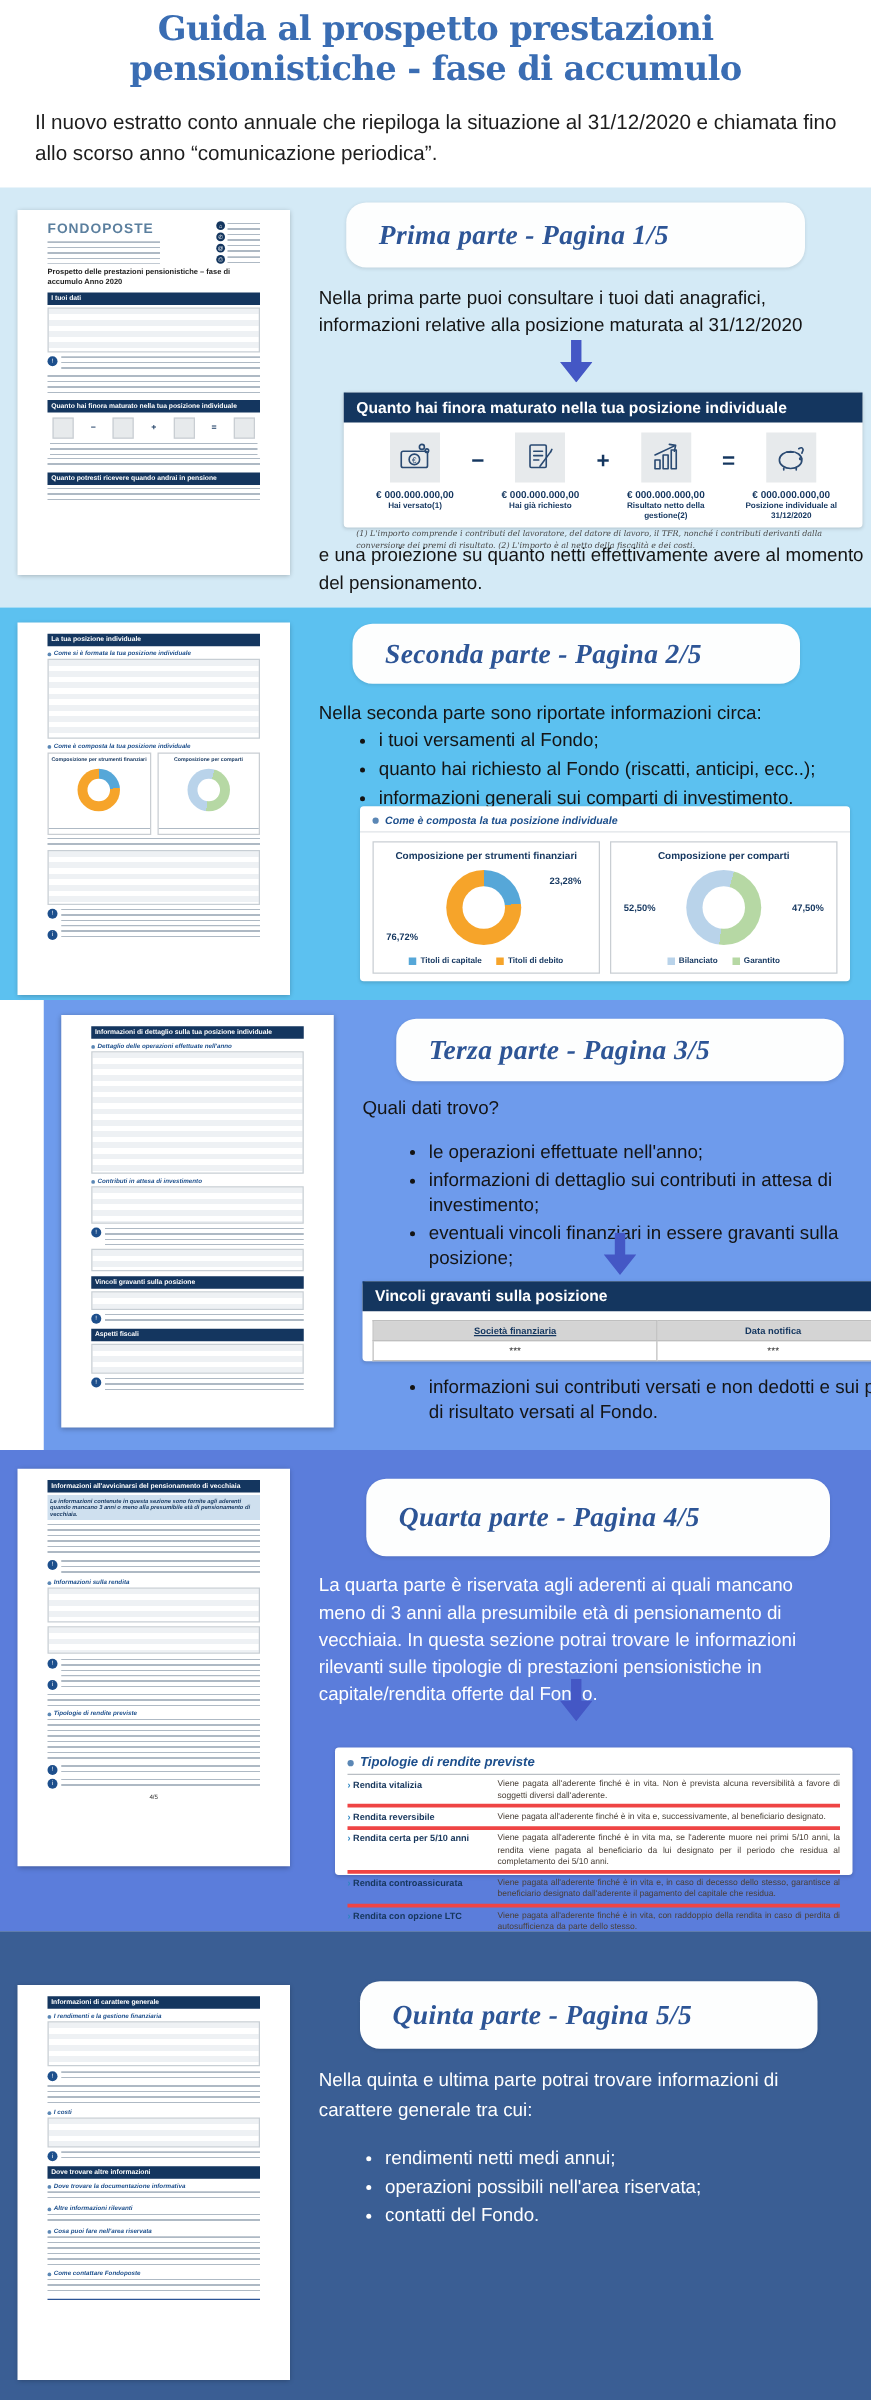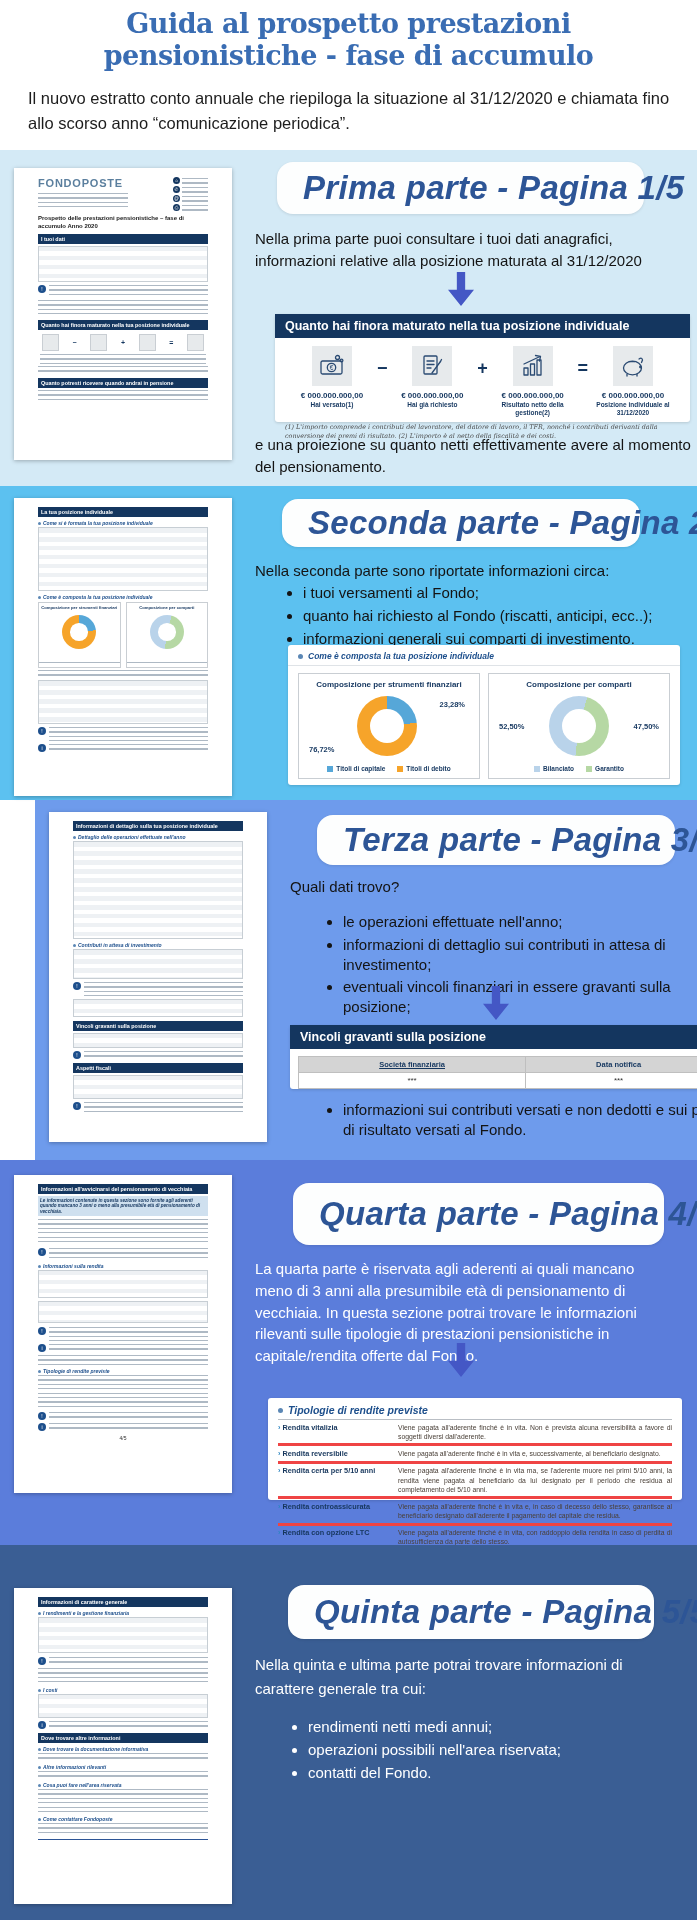--- a/index.html
+++ b/index.html
@@ -15,22 +15,22 @@
   
   .sec{position:absolute;left:0;width:697px;}
   .sec-1{top:150px;height:336px;background:#d4eaf6;}
   .sec-2{top:486px;height:314px;background:#5cc1f0;}
   .sec-3{top:800px;height:360px;background:#6e9bec;margin-left:35px;}
   .sec-4{top:1160px;height:385px;background:#5b7ddb;}
   .sec-5{top:1545px;height:375px;background:#3a5e94;}
 
   .pill{position:absolute;background:#fdfefe;border-radius:16px;display:flex;align-items:center;
         padding-left:26px;box-shadow:0 1px 3px rgba(0,0,0,.10);}
-  .pill span{font-family:Liberation Sans, sans-serif;font-style:italic;font-weight:bold;color:#2d5596;
-        font-size:33px;letter-spacing:.3px;white-space:nowrap;}
+  .pill span{font-family:Liberation Serif, serif;font-style:italic;font-weight:bold;color:#2d5596;
+        font-size:22px;letter-spacing:.3px;white-space:nowrap;}
 
   .body-text{position:absolute;margin:0;font-size:15px;line-height:1.45;color:#141414;}
   .body-text.white{color:#ffffff;}
   ul.blist{position:absolute;margin:0;padding-left:18px;font-size:15px;line-height:1.32;color:#141414;}
   ul.blist li{margin-bottom:3px;}
   ul.blist.white{color:#ffffff;}
 
   .arrow{position:absolute;width:26px;height:34px;background:#4457c5;
          clip-path:polygon(34% 0,66% 0,66% 52%,100% 52%,50% 100%,0 52%,34% 52%);}
 

